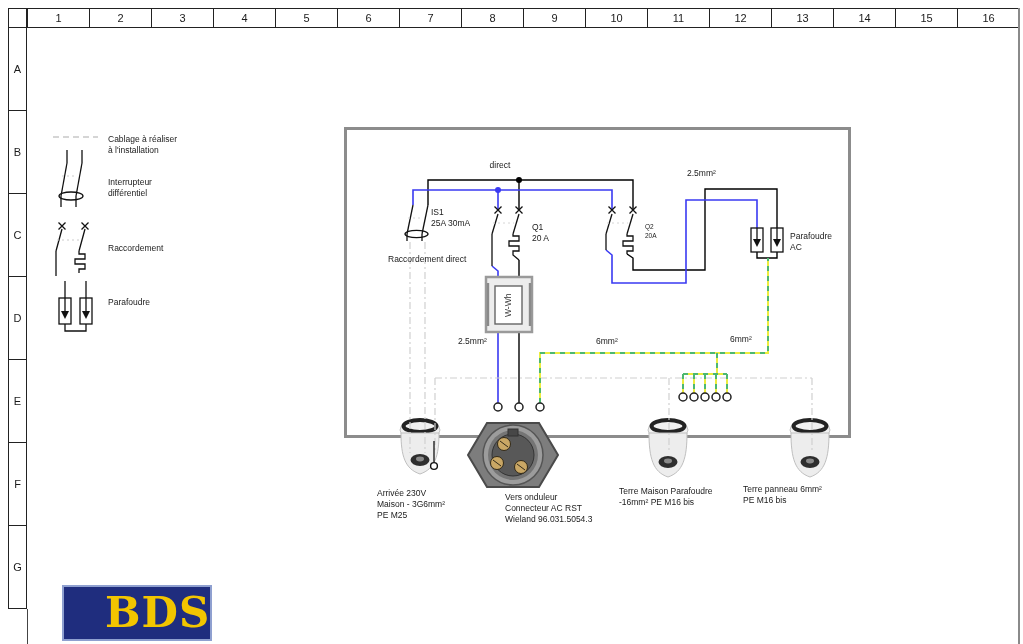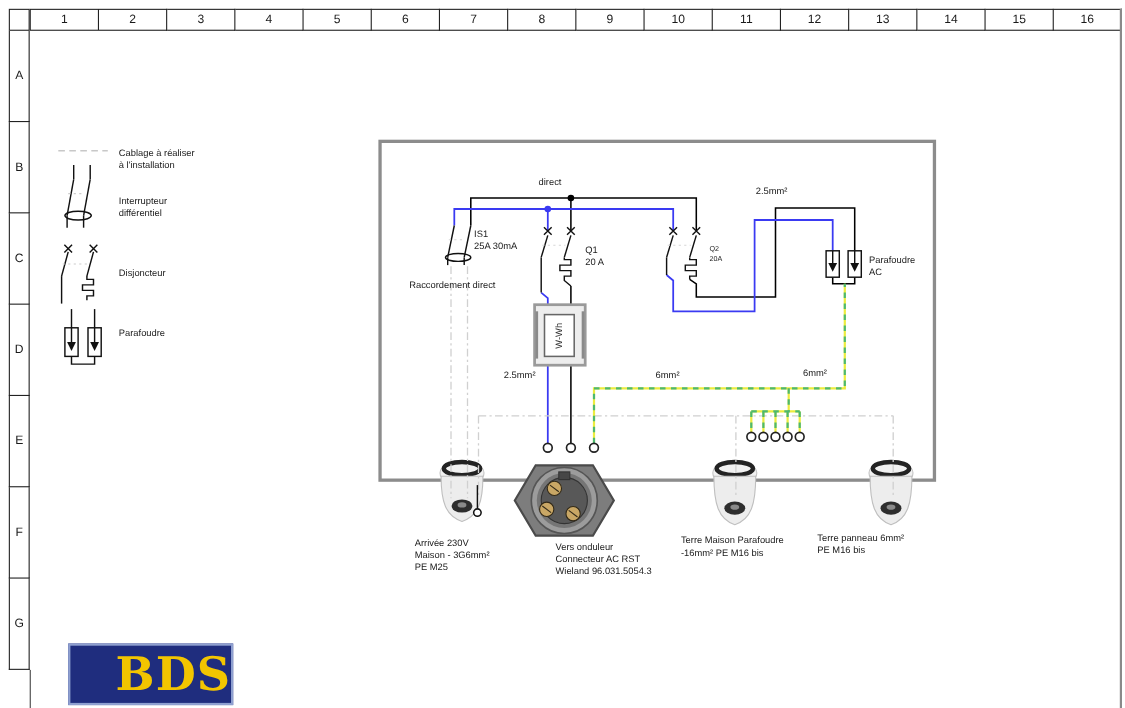--- a/index.html
+++ b/index.html
@@ -243,26 +243,26 @@
       <circle cx="683" cy="397" r="4"></circle>
         <circle cx="694" cy="397" r="4"></circle>
         <circle cx="705" cy="397" r="4"></circle>
       <circle cx="716" cy="397" r="4"></circle>
         <circle cx="727" cy="397" r="4"></circle>
     </g>
   </svg>
 
   <div class="lbl" style="left:108px;top:134px;"><span>Cablage à réaliser</span><br><span>à l'installation</span></div>
   <div class="lbl" style="left:108px;top:177px;"><span>Interrupteur</span><br><span>différentiel</span></div>
-  <div class="lbl" style="left:108px;top:243px;">Disjoncteur</div>
+  <div class="lbl" style="left:108px;top:243px;">Raccordement</div>
   <div class="lbl" style="left:108px;top:297px;">Parafoudre</div>
 
   <div class="lbl center" style="left:478px;top:160px;width:44px;">direct</div>
   <div class="lbl" style="left:431px;top:207px;"><span>IS1</span><br><span>25A 30mA</span></div>
-  <div class="lbl" style="left:372px;top:254px;">Raccordement direct</div>
+  <div class="lbl" style="left:388px;top:254px;">Raccordement direct</div>
   <div class="lbl" style="left:532px;top:222px;"><span>Q1</span><br><span>20 A</span></div>
   <div class="lbl small" style="left:645px;top:223px;"><span>Q2</span><br><span>20A</span></div>
   <div class="lbl" style="left:687px;top:168px;">2.5mm²</div>
   <div class="lbl" style="left:790px;top:231px;"><span>Parafoudre</span><br><span>AC</span></div>
   <div class="lbl" style="left:458px;top:336px;">2.5mm²</div>
   <div class="lbl" style="left:596px;top:336px;">6mm²</div>
   <div class="lbl" style="left:730px;top:334px;">6mm²</div>
 
   <div class="lbl" style="left:377px;top:488px;"><span>Arrivée 230V</span><br><span>Maison - 3G6mm²</span><br><span>PE M25</span></div>
   <div class="lbl" style="left:505px;top:492px;"><span>Vers onduleur</span><br><span>Connecteur AC RST</span><br><span>Wieland 96.031.5054.3</span></div>

